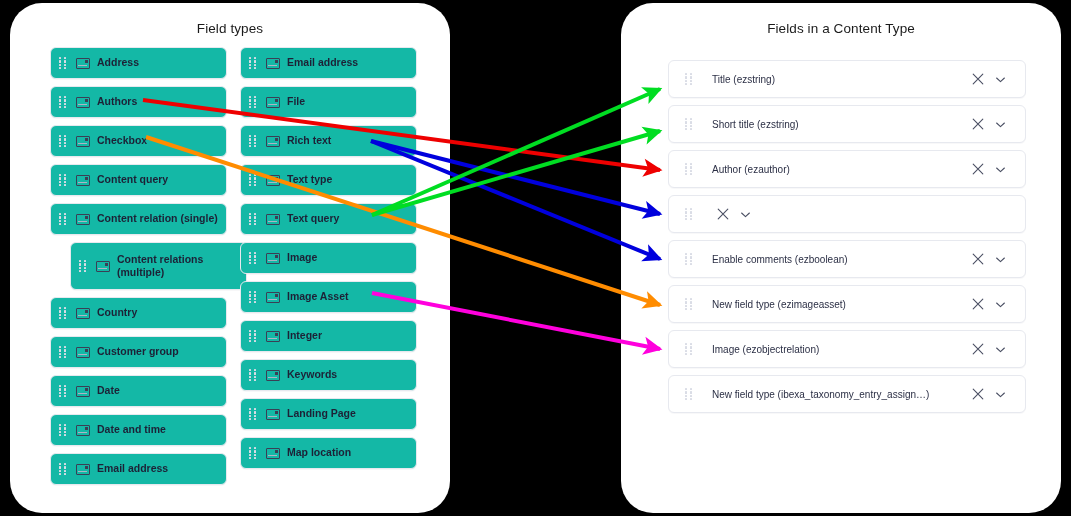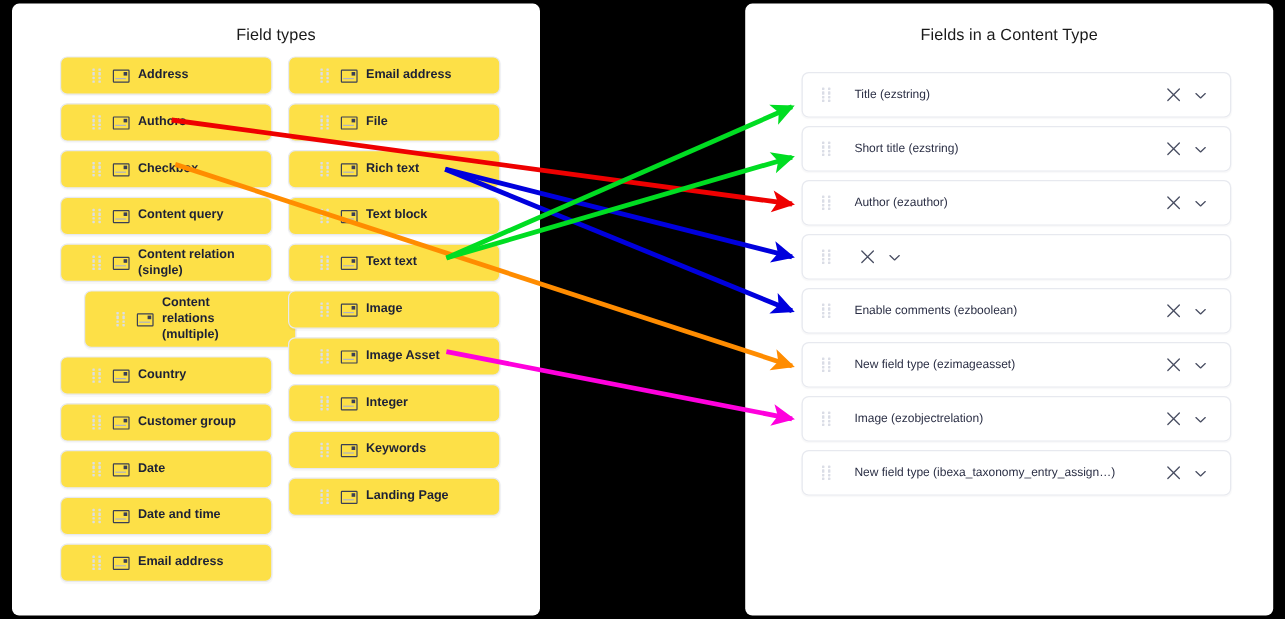--- a/index.html
+++ b/index.html
@@ -9,21 +9,21 @@
     font-family:"Liberation Sans", sans-serif;
     overflow:hidden;
     position:relative;
   }
   #stage{position:absolute;inset:0;width:1071px;height:516px;}
 
   
   .panel{
     position:absolute;
     background:#ffffff;
-    border-radius:6px;
+    border-radius:32px;
   }
   #left-panel{left:10px;top:3px;width:440px;height:510px;}
   #right-panel{left:621px;top:3px;width:440px;height:510px;}
 
   .panel-title{
     position:absolute;top:18px;left:0;width:100%;
     text-align:center;
     font-size:13.5px;
     color:#1a1a1a;
     font-family:"Liberation Sans", sans-serif;
@@ -33,26 +33,26 @@
   
   #left-col-a{position:absolute;left:40px;top:44px;width:177px;}
   #left-col-b{position:absolute;left:230px;top:44px;width:177px;}
 
   .ftype{
     position:relative;
     box-sizing:border-box;
     width:100%;
     min-height:32px;
     margin-bottom:7px;
-    background:#fde047;
+    background:#14b8a6;
     border:1px solid #e7e9ef;
     border-radius:6px;
     display:flex;
     align-items:center;
-    padding:0 26px;
+    padding:0 8px;
     box-shadow:0 1px 1px rgba(20,25,60,.035);
   }
   .ftype.tall{min-height:48px;margin-left:20px;}
 
   .grip{
     width:9px;height:13px;
     flex:0 0 9px;
     margin-right:8px;
     display:grid;
     grid-template-columns:3px 3px;
@@ -336,35 +336,35 @@
             <i></i>
             <i></i>
             <i></i>
             <i></i>
             <i></i>
             <i></i>
             <i></i>
             <i></i>
           </span>
           <span class="ficon"></span>
-          <span class="ftype-label">Text block</span>
-        </div>
-        <div class="ftype">
-          <span class="grip">
-            <i></i>
-            <i></i>
-            <i></i>
-            <i></i>
-            <i></i>
-            <i></i>
-            <i></i>
-            <i></i>
-          </span>
-          <span class="ficon"></span>
-          <span class="ftype-label">Text text</span>
+          <span class="ftype-label">Text type</span>
+        </div>
+        <div class="ftype">
+          <span class="grip">
+            <i></i>
+            <i></i>
+            <i></i>
+            <i></i>
+            <i></i>
+            <i></i>
+            <i></i>
+            <i></i>
+          </span>
+          <span class="ficon"></span>
+          <span class="ftype-label">Text query</span>
         </div>
         <div class="ftype">
           <span class="grip">
             <i></i>
             <i></i>
             <i></i>
             <i></i>
             <i></i>
             <i></i>
             <i></i>
@@ -421,20 +421,34 @@
             <i></i>
             <i></i>
             <i></i>
             <i></i>
             <i></i>
             <i></i>
             <i></i>
           </span>
           <span class="ficon"></span>
           <span class="ftype-label">Landing Page</span>
+        </div>
+        <div class="ftype">
+          <span class="grip">
+            <i></i>
+            <i></i>
+            <i></i>
+            <i></i>
+            <i></i>
+            <i></i>
+            <i></i>
+            <i></i>
+          </span>
+          <span class="ficon"></span>
+          <span class="ftype-label">Map location</span>
         </div>
       </div>
   </div>
 
   <div class="panel" id="right-panel">
     <div class="panel-title">Fields in a Content Type</div>
     <div id="right-list">
         <div class="cfield">
           <span class="grip">
             <i></i>

